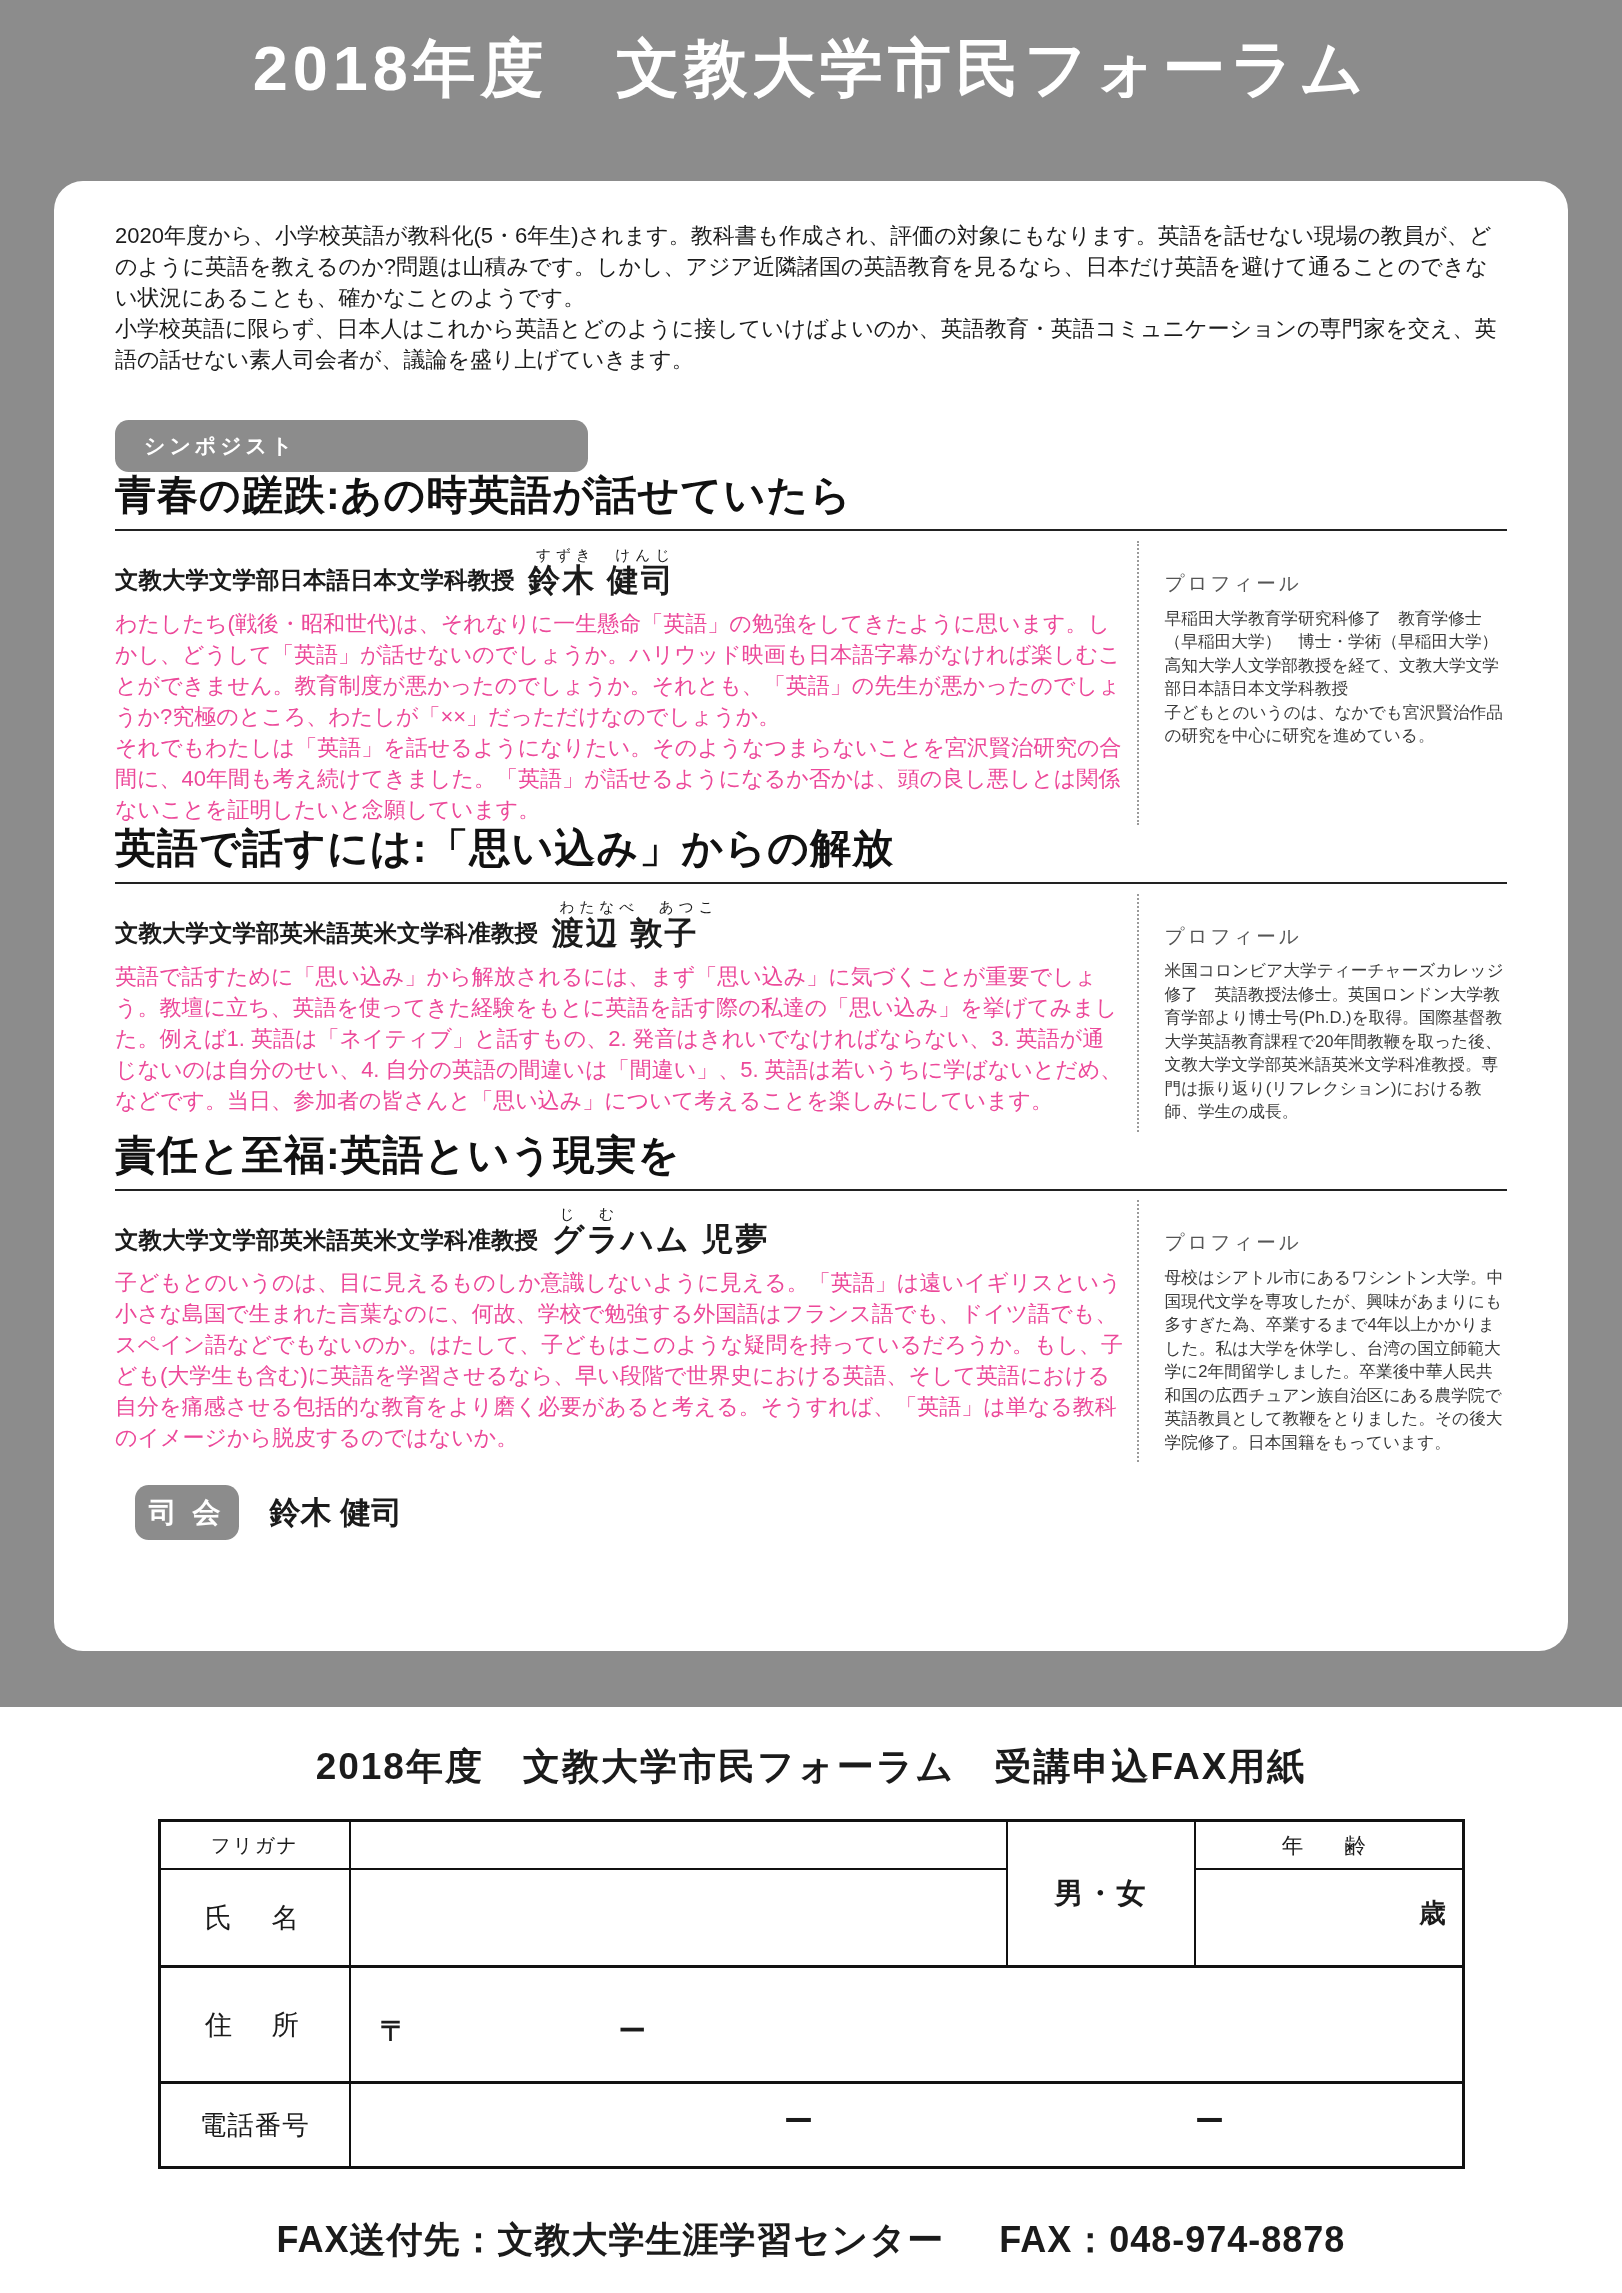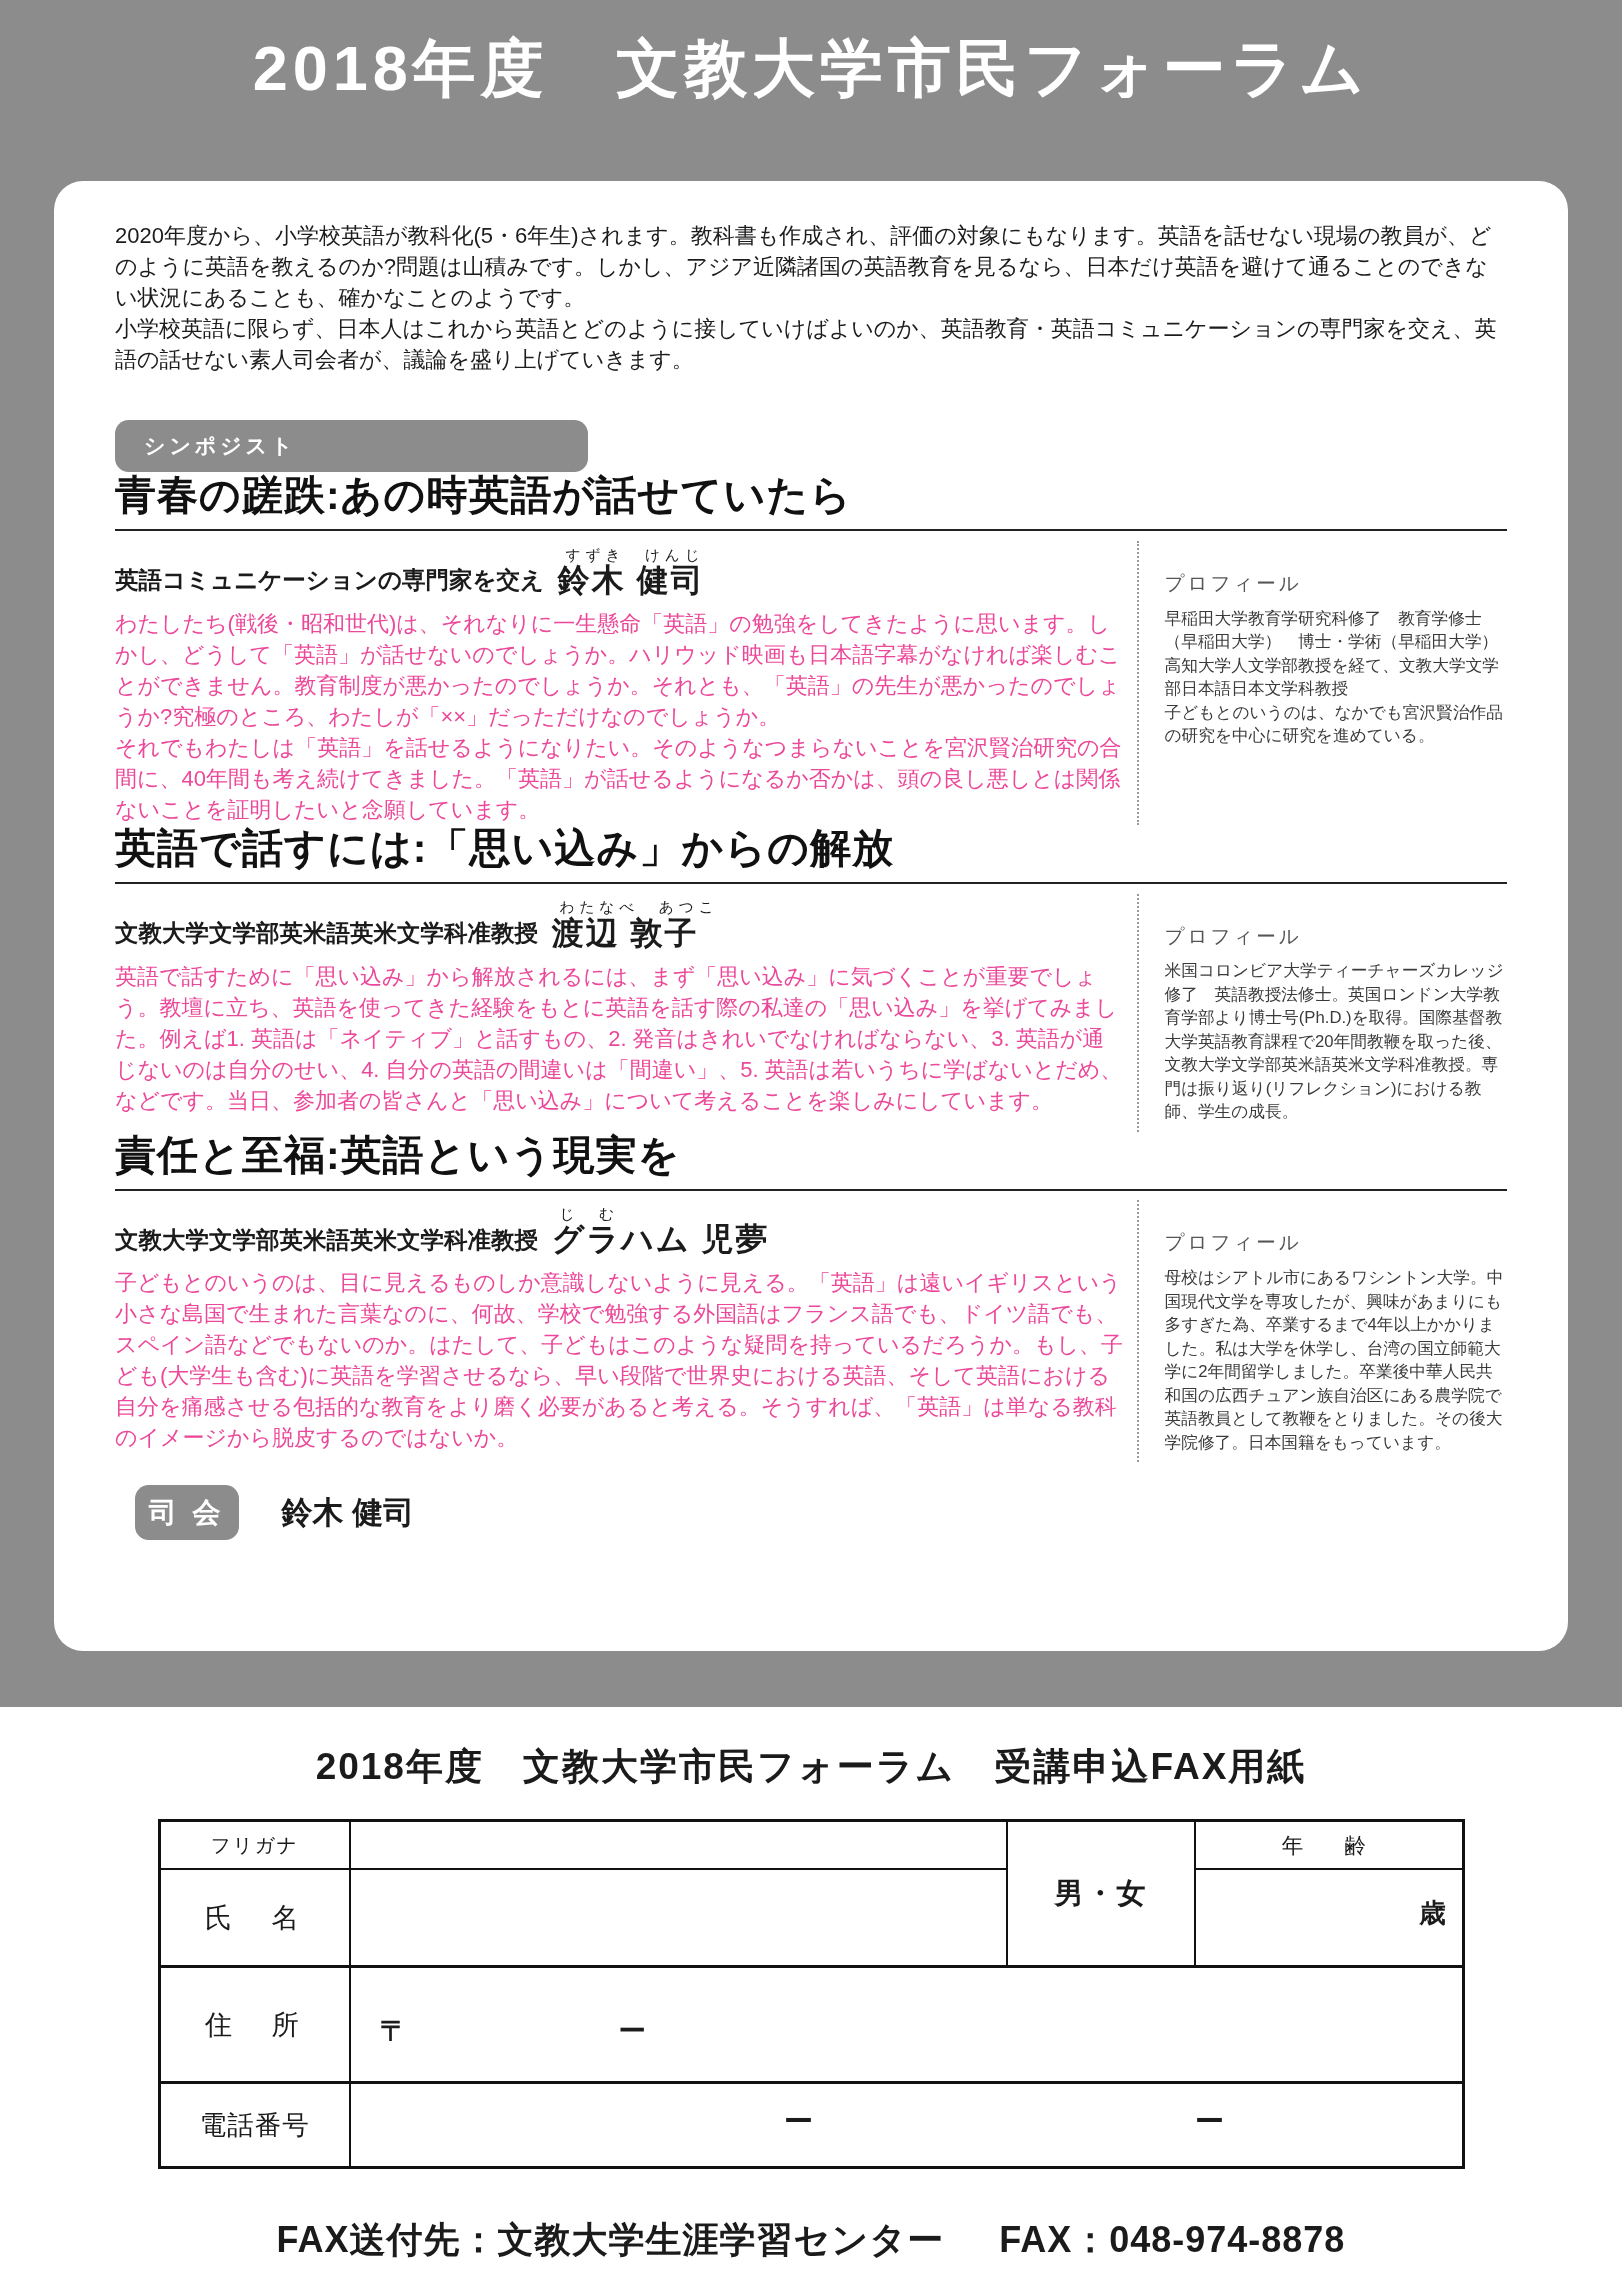--- a/index.html
+++ b/index.html
@@ -53,21 +53,21 @@
   .speaker-name-block { display:flex; flex-direction:column; }
   .speaker-furigana { font-size:14.7px; letter-spacing:4.9px; padding-left:7.8px; line-height:1.1; }
   .speaker-name { font-size:32px; font-weight:bold; line-height:1.1; letter-spacing:2px; white-space:nowrap; }
 
   .col-main p.body-text { margin:9.8px 0 0 0; font-size:22px; line-height:31px; color:#ec4899; }
   .col-main p.body-text + p.body-text { margin-top:0; }
 
   .profile-label { font-size:19.6px; color:#555; letter-spacing:2.9px; margin:0 0 9.8px 0; }
   .col-profile p.profile-text { margin:0; font-size:16.7px; line-height:23.5px; color:#3a3a3a; }
 
-  .moderator { display:flex; align-items:center; gap:43px; margin:23.5px 0 0 19.6px; }
+  .moderator { display:flex; align-items:center; gap:31px; margin:23.5px 0 0 19.6px; }
   .badge-moderator {
     width:104px; height:55px; background:#8c8c8c; border-radius:13.7px;
     color:#ffffff; font-size:28px; font-weight:bold; letter-spacing:3.9px;
     display:flex; align-items:center; justify-content:center;
   }
   .moderator-name { font-size:31px; font-weight:bold; }
 
   
   .form-section { position:absolute; top:1707px; left:0; width:1622px; background:#ffffff; }
   .form-title { text-align:center; margin-top:35px; font-size:37px; font-weight:bold; letter-spacing:2px; }
@@ -112,21 +112,21 @@
       </div>
 
       <div class="badge-symposist">シンポジスト</div>
 
       <div class="section">
         <div class="section-title">青春の蹉跌:あの時英語が話せていたら</div>
         <div class="section-rule"></div>
         <div class="section-row">
           <div class="col-main">
             <div class="speaker">
-              <span class="speaker-affiliation">英語コミュニケーションの専門家を交え</span>
+              <span class="speaker-affiliation">文教大学文学部日本語日本文学科教授</span>
               <span class="speaker-name-block">
                 <span class="speaker-furigana">すずき　けんじ</span>
                 <span class="speaker-name">鈴木 健司</span>
               </span>
             </div>
             <p class="body-text">わたしたち(戦後・昭和世代)は、それなりに一生懸命「英語」の勉強をしてきたように思います。しかし、どうして「英語」が話せないのでしょうか。ハリウッド映画も日本語字幕がなければ楽しむことができません。教育制度が悪かったのでしょうか。それとも、「英語」の先生が悪かったのでしょうか?究極のところ、わたしが「××」だっただけなのでしょうか。</p>
             <p class="body-text">それでもわたしは「英語」を話せるようになりたい。そのようなつまらないことを宮沢賢治研究の合間に、40年間も考え続けてきました。「英語」が話せるようになるか否かは、頭の良し悪しとは関係ないことを証明したいと念願しています。</p>
           </div>
           <div class="col-profile">
             <p class="profile-label">プロフィール</p>

